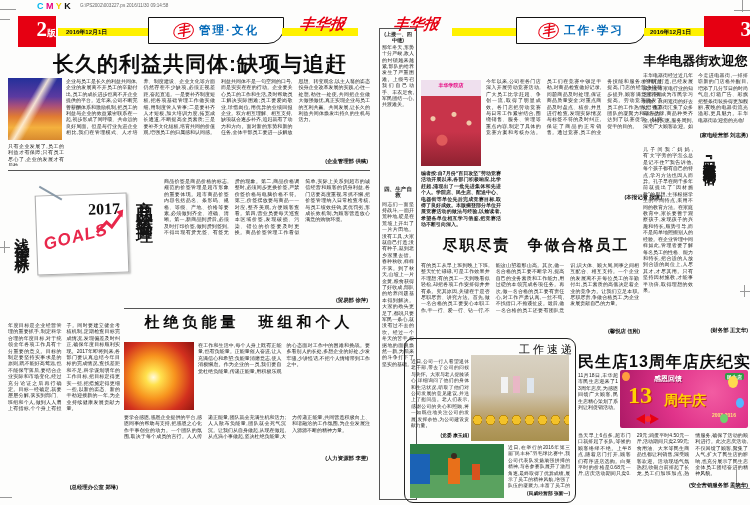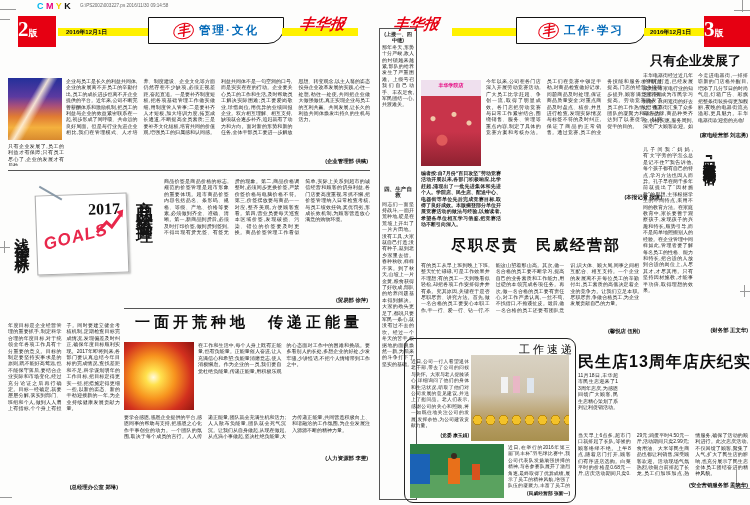--- a/index.html
+++ b/index.html
@@ -9,21 +9,21 @@
   .t{font-size:5px;line-height:6.4px;color:#1e1e1e;text-align:justify;word-break:break-all;overflow:hidden;}
   .tb{font-weight:bold;}
   .cols2{column-count:2;column-gap:5px;}
   .cols3{column-count:3;column-gap:6px;}
   .cols4{column-count:4;column-gap:6px;}
   .byline{font-size:5.4px;font-weight:bold;color:#111;text-align:right;white-space:nowrap;}
   .hl{font-weight:bold;color:#0c0c0c;text-align:center;white-space:nowrap;}
   .vhead{writing-mode:vertical-rl;text-orientation:upright;font-family:"Liberation Serif",serif;
          font-weight:bold;color:#141414;}
   .ybar{background:#fff100;height:8px;}
-  .redbox{background:#e60012;color:#fff;text-align:left;line-height:1;}
+  .redbox{background:#e60012;color:#fff;text-align:right;line-height:1;}
   .tab{background:#fff;border:1.3px solid #131313;border-radius:0 0 16px 0;
        display:flex;align-items:center;justify-content:center;gap:5px;}
   .sect{color:#0068b7;font-weight:bold;font-size:11.5px;letter-spacing:2px;white-space:nowrap;}
   .script{color:#e60012;font-family:"Liberation Serif",serif;font-weight:bold;font-style:italic;
           transform:skewX(-8deg);white-space:nowrap;}
   .logo{display:inline-block;color:#e60012;font-family:"Liberation Serif",serif;font-weight:bold;
         font-style:italic;font-size:13px;line-height:13px;border:1.2px solid #e60012;
         border-radius:60% 50% 55% 50%;padding:0 3px 1px 3px;transform:rotate(-10deg);}
   .dateTxt{font-size:6px;font-weight:bold;color:#111;line-height:8px;white-space:nowrap;}
   .mark{background:#999;}
@@ -60,20 +60,21 @@
   </div>
   <div class="abs ybar" style="left:58px;top:28px;width:224px;"></div>
   <div class="abs dateTxt" style="left:66px;top:28px;">2016年12月1日</div>
   <div class="abs tab" style="left:148px;top:17px;width:134px;height:25px;">
     <span class="logo">丰</span>
     <span class="sect">管理·文化</span>
   </div>
   <div class="abs ybar" style="left:282px;top:28px;width:76px;"></div>
   <div class="abs script" style="left:300px;top:15px;font-size:15px;">丰华报</div>
 
+  <div class="abs hl" style="left:40px;top:50px;width:320px;font-size:21px;letter-spacing:1px;">长久的利益共同体:缺项与追赶</div>
   <div class="abs" style="left:8px;top:78px;width:54px;height:62px;background:
        linear-gradient(120deg,transparent 38%,rgba(255,242,220,.9) 46%,transparent 56%),
        linear-gradient(180deg,#24309a 0%,#5b3aa0 30%,#a94f7a 45%,#e07b33 62%,#f4b13e 80%,#d88a2f 100%);"></div>
   <div class="abs t cols4" style="left:66px;top:78px;width:304px;height:88px;">企业与员工是长久的利益共同体,企业的发展离不开员工的辛勤付出,员工的成长进步也离不开企业提供的平台。近年来,公司不断完善薪酬体系和激励机制,把员工的利益与企业的效益紧密联系在一起,初步形成了同呼吸、共命运的良好局面。但是与行业先进企业相比,我们在管理模式、人才培养、制度建设、企业文化等方面仍然存在不少缺项,必须正视差距,奋起直追。一是要补齐制度短板,把各项基础管理工作做实做细,用制度管人管事;二是要补齐人才短板,加大培训力度,拓宽成长通道,不断提高全员素质;三是要补齐文化短板,培育共同的价值观,增强员工的归属感和认同感。利益共同体不是一句空洞的口号,而是实实在在的行动。企业要关心员工的工作和生活,及时帮助员工解决实际困难;员工要爱岗敬业,珍惜岗位,用优异的业绩回报企业。双方相互理解、相互支持,缺项就会逐步补齐,追赶就有了动力和方向。面对新的形势和新的任务,全体干部员工要进一步解放思想、转变观念,以主人翁的姿态投身企业改革发展的实践,心往一处想,劲往一处使,共同把企业做大做强做优,真正实现企业与员工的互利共赢、共同发展,让长久的利益共同体焕发出持久的生机与活力。</div>
   <div class="abs t" style="left:8px;top:143px;width:56px;height:23px;">只有企业发展了,员工的利益才有保障;只有员工尽心了,企业的发展才有后劲。</div>
   <div class="abs byline" style="left:300px;top:158px;width:68px;">(企业管理部 供稿)</div>
   <div class="abs divider" style="left:8px;top:170px;width:362px;height:0;"></div>
 
   <div class="abs" style="left:36px;top:194px;width:90px;height:78px;background:#fff;border:0.8px solid #aaa;
        box-shadow:1.5px 1.5px 2px rgba(0,0,0,.25);transform:rotate(-2deg);">
@@ -87,21 +88,21 @@
   </div>
   <div class="abs vhead" style="left:12px;top:226px;height:100px;font-size:15px;letter-spacing:4px;">浅论年度目标</div>
   <div class="abs t cols2" style="left:8px;top:322px;width:112px;height:158px;">年度目标是企业经营管理的重要抓手,制定科学合理的年度目标,对于统领全年各项工作具有十分重要的意义。目标的制定要坚持实事求是的原则,既不能好高骛远,也不能保守落后,要结合企业实际和市场变化,经过充分论证之后再行确定。目标一经确定,就要层层分解,落实到部门、班组和个人,做到人人肩上有指标,个个身上有担子。同时要建立健全考核机制,定期检查目标完成情况,发现偏差及时纠正,确保年度目标顺利实现。2017年即将到来,各部门要认真总结今年目标的完成情况,查找差距和不足,科学谋划明年的工作目标,把目标定得更实一些,把措施定得更细一些,以新的姿态、新的干劲迎接新的一年,为企业持续健康发展贡献力量。</div>
   <div class="abs byline" style="left:24px;top:484px;width:94px;">(总经理办公室 郑琳)</div>
 
   <div class="abs vhead" style="left:133px;top:188px;height:116px;font-size:17px;letter-spacing:5px;">商品价签管理</div>
   <div class="abs t cols3" style="left:164px;top:178px;width:206px;height:120px;">商品价签是商品价格的标志,规范的价签管理是超市形象的重要体现。超市商品价签内容包括品名、条形码、规格、等级、产地、价格等要素,必须做到齐全、准确、清晰。第一,新商品到货后,必须及时打印价签,做到货到签到,不得出现有货无签、有签无货的现象。第二,商品价格调整时,必须同步更换价签,严禁价签价格与电脑价格不符。第三,价签摆放要与商品一一对应,整齐美观,方便顾客查看。第四,营业员要每天巡查本区域价签,发现破损、污染、错位的价签要及时更换。商品价签管理工作看似简单,实际上关系到超市的诚信经营和顾客的切身利益,各门店要高度重视,常抓不懈,把价签管理纳入日常检查考核,与员工绩效挂钩,奖优罚劣,形成长效机制,为顾客营造放心满意的购物环境。</div>
   <div class="abs byline" style="left:285px;top:297px;width:83px;">(贸易部 徐萍)</div>
   <div class="abs divider" style="left:124px;top:308px;width:246px;height:0;"></div>
 
-  <div class="abs hl" style="left:128px;top:313px;width:242px;font-size:15px;letter-spacing:4px;">一面开荒种地　传递正能量</div>
+  <div class="abs hl" style="left:128px;top:313px;width:242px;font-size:15px;letter-spacing:4px;">杜绝负能量　班组和个人</div>
   <div class="abs" style="left:124px;top:342px;width:70px;height:68px;background:
        radial-gradient(circle at 42% 52%, #fffbe0 0%, #ffe14d 14%, #f7931e 40%, #d2301e 70%, #8c1210 100%);"></div>
   <div class="abs t cols2" style="left:198px;top:342px;width:172px;height:68px;">在工作和生活中,每个人身上既有正能量,也有负能量。正能量催人奋进,让人充满信心和希望;负能量消磨意志,使人消极懈怠。作为企业的一员,我们要自觉杜绝负能量,传递正能量,用积极乐观的心态面对工作中的困难和挑战。要多看别人的长处,多想企业的好处,少发牢骚,少讲怪话,不把个人情绪带到工作之中。</div>
   <div class="abs t cols3" style="left:124px;top:414px;width:246px;height:40px;">要学会感恩,感恩企业提供的平台,感恩同事的帮助与支持,把感恩之心化作干事创业的动力。一个团队的氛围,取决于每个成员的言行。人人传递正能量,团队就会充满生机和活力;人人散布负能量,团队就会死气沉沉。让我们从自身做起,从现在做起,从点滴小事做起,坚决杜绝负能量,大力传递正能量,共同营造积极向上、和谐融洽的工作氛围,为企业发展注入源源不断的精神力量。</div>
   <div class="abs byline" style="left:260px;top:455px;width:108px;">(人力资源部 李雯)</div>
 
   <div class="abs script" style="left:394px;top:15px;font-size:15px;">丰华报</div>
   <div class="abs ybar" style="left:452px;top:28px;width:64px;"></div>
   <div class="abs tab" style="left:516px;top:17px;width:128px;height:25px;">
     <span class="logo">丰</span>
@@ -125,29 +126,29 @@
        radial-gradient(circle at 55% 40%, #f0c8a8 0 2px, transparent 3px),
        radial-gradient(circle at 80% 50%, #f0c8a8 0 2px, transparent 3px),
        radial-gradient(circle at 35% 70%, #e05a5a 0 5px, transparent 6px),
        linear-gradient(180deg,#efe0ee 0 16px,#c8344a 16px 60%,#8e2130 100%);">
     <div style="position:absolute;left:0;top:2px;width:60px;text-align:center;font-size:5px;font-weight:bold;color:#e6007e;">丰华学院店</div>
   </div>
   <div class="abs t tb" style="left:421px;top:170px;width:80px;height:88px;">编者按:自7月份“百日攻坚”劳动竞赛活动开展以来,各部门积极响应,比学赶超,涌现出了一批先进集体和先进个人。学院店、民生店、配送中心、电器街等单位先后完成竞赛目标,取得了良好成效。本版摘登部分单位开展竞赛活动的做法与经验,以飨读者,希望各单位相互学习借鉴,把竞赛活动不断引向深入。</div>
   <div class="abs t cols3" style="left:486px;top:78px;width:176px;height:114px;">今年以来,公司在各门店深入开展劳动竞赛活动,广大员工比学赶超、争创一流,取得了明显成效。各门店把劳动竞赛与日常工作紧密结合,围绕销售、服务、管理等重点内容,制定了具体的竞赛方案和考核办法。员工们在竞赛中铆足干劲,对商品检查做好记录,问题商品及时处理,保证商品质量安全;对重点商品及时盘点、核价,并且进行检查,发现实际情况与标签不符的及时纠正,保证了商品的正常销售。通过竞赛,员工的业务技能和服务水平明显提高,门店的经营业绩稳步提升,顾客满意度不断提高。劳动竞赛激发了员工的工作热情,增强了团队的凝聚力和战斗力,达到了以赛促学、以赛促干的目的。</div>
   <div class="abs byline" style="left:556px;top:194px;width:106px;">(本报记者 报道)</div>
 
-  <div class="abs hl" style="left:643px;top:52px;width:105px;font-size:13px;">只有企业发展了</div>
+  <div class="abs hl" style="left:643px;top:52px;width:105px;font-size:13px;">丰华电器街欢迎您</div>
   <div class="abs t cols2" style="left:643px;top:72px;width:105px;height:58px;">丰华电器街经过近几年的精心打造,已经发展成为全市家电行业的知名街区,成为市民学习购物、休闲逛街的好去处。电器街汇集了众多知名品牌,商品种类齐全,价格实惠,服务周到,深受广大顾客欢迎。如今走进电器街,一排排崭新的门店格外醒目,增添了几分节日的时尚气息,灯箱广告、彩旗把整条街装扮得更加靓丽,夜晚的电器街流光溢彩,更具魅力。丰华电器街欢迎您的光临!</div>
   <div class="abs byline" style="left:658px;top:132px;width:90px;">(家电经营部 刘志勇)</div>
 
   <div class="abs t" style="left:643px;top:146px;width:50px;height:178px;">儿子问我:“妈妈,有‘文’字旁的字怎么总是记不住?”我告诉他,每个孩子都有自己的特点,学习方法也因人而异。孔子早在两千多年前就提出了“因材施教”的思想,主张根据学生的不同特点,采用不同的教育方法。在家庭教育中,家长要善于观察孩子,发现孩子的兴趣和特长,顺势引导,而不是简单地照搬别人的经验。在企业管理中同样如此,管理者要了解每名员工的性格、能力和特长,把合适的人放到合适的岗位上,人尽其才,才尽其用。只有坚持因材施教,才能事半功倍,取得理想的效果。</div>
   <div class="abs vhead" style="left:700px;top:150px;height:172px;font-size:13px;letter-spacing:1px;">『因材施教』方能事半功倍</div>
   <div class="abs byline" style="left:648px;top:327px;width:100px;">(财务部 王文华)</div>
 
-  <div class="abs hl" style="left:440px;top:236px;width:192px;font-size:15px;letter-spacing:2px;">尽职尽责　民威经营部</div>
+  <div class="abs hl" style="left:440px;top:236px;width:192px;font-size:15px;letter-spacing:2px;">尽职尽责　争做合格员工</div>
   <div class="abs t cols3" style="left:421px;top:262px;width:218px;height:64px;">有的员工从早上班到晚上下班,整天忙忙碌碌,可是工作效果并不理想;有的员工一天到晚看似轻松,却把各项工作安排得井井有条。究其原因,关键在于是否尽职尽责、讲究方法。首先,做一名合格的员工要安心本职工作,干一行、爱一行、钻一行,不能这山望着那山高。其次,做一名合格的员工要不断学习,提高自己的业务素质和工作能力,用过硬的本领完成各项任务。再次,做一名合格的员工要有责任心,对工作严肃认真,一丝不苟,不找借口,不推诿扯皮。最后,做一名合格的员工还要有团队意识,识大体、顾大局,同事之间相互配合、相互支持。一个企业的发展离不开每位员工的辛勤付出,员工素质的高低决定着企业的竞争力。让我们立足本职,尽职尽责,争做合格员工,为企业发展贡献自己的力量。</div>
   <div class="abs byline" style="left:548px;top:328px;width:92px;">(馨悦店 伍刚)</div>
 
   <div class="abs" style="left:404px;top:338px;width:170px;height:163px;border:1px solid #222;border-radius:9px;">
     <div style="position:absolute;left:0;top:3px;width:170px;text-align:right;font-size:11px;font-weight:normal;letter-spacing:3px;color:#0c0c0c;">工作速递</div>
     <div class="t" style="position:absolute;left:6px;top:20px;width:58px;height:72px;font-size:4.8px;">近日,公司一行人看望退休老干部,带去了公司的问候与关怀。大家与老人促膝谈心,详细询问了他们的身体和生活状况,听取了他们对公司发展的意见建议,并送上了慰问品。老人们表示,感谢公司的关心和照顾,将一如既往地关注公司的发展,发挥余热,为公司建设贡献力量。</div>
     <div class="byline" style="position:absolute;left:6px;top:93px;width:58px;font-size:4.8px;">(党委 康玉娟)</div>
     <div style="position:absolute;left:66px;top:16px;width:98px;height:86px;overflow:hidden;background:
          linear-gradient(180deg,#d9d2c3 0%,#cfc4ae 45%,#b9a06a 72%,#a8904f 100%);">
       <div style="position:absolute;left:30px;top:22px;width:7px;height:16px;background:#f2f2f2;"></div>
@@ -163,16 +164,31 @@
       <div style="position:absolute;left:38px;top:14px;width:12px;height:26px;background:#e8701a;"></div>
       <div style="position:absolute;left:41px;top:9px;width:6px;height:6px;border-radius:50%;background:#3a2a20;"></div>
       <div style="position:absolute;left:62px;top:20px;width:8px;height:16px;background:#d9531e;"></div>
     </div>
     <div class="t" style="position:absolute;left:103px;top:106px;width:62px;height:44px;font-size:4.8px;">近日,在举行的2016年第三届“民丰杯”羽毛球比赛中,我公司代表队发扬顽强拼搏的精神,与各参赛队展开了激烈角逐,最终取得了优异成绩,展示了员工的精神风貌,增强了队伍的凝聚力,丰富了员工的业余文化生活。</div>
     <div class="byline" style="position:absolute;left:95px;top:151px;width:70px;font-size:4.8px;">(民威经营部 张新一)</div>
   </div>
 
   <div class="abs hl" style="left:578px;top:352px;width:172px;font-size:16px;letter-spacing:1px;">民生店13周年店庆纪实</div>
   <div class="abs t" style="left:578px;top:372px;width:40px;height:56px;">11月18日,丰华超市民生店迎来了13周年店庆,为感恩回馈广大顾客,民生店精心策划了系列让利促销活动。</div>
+  <div class="abs" style="left:620px;top:370px;width:128px;height:58px;overflow:hidden;border-radius:2px;background:
+       radial-gradient(circle at 72% 38%, #f25ca2 0%, #e0338a 45%, #ad1a66 100%);">
+    <div style="position:absolute;left:34px;top:4px;font-size:7px;font-weight:bold;color:#fff;text-shadow:0.7px 0.7px 0 #8a0f4e;">感恩回馈</div>
+    <div style="position:absolute;right:4px;top:3px;background:#2e9e44;color:#fff;font-size:5px;font-weight:bold;padding:0.5px 2px;border-radius:2px;">民生店</div>
+    <div style="position:absolute;left:8px;top:12px;font-size:24px;font-weight:900;color:#ffd400;text-shadow:1.2px 1.2px 0 #c1272d;font-family:'Liberation Serif',serif;">13</div>
+    <div style="position:absolute;left:44px;top:22px;font-size:14px;font-weight:900;color:#ffd400;text-shadow:1px 1px 0 #c1272d;">周年庆</div>
+    <div style="position:absolute;left:92px;top:42px;font-size:5px;font-weight:bold;color:#ffe37a;">2003-2016</div>
+    <div style="position:absolute;left:16px;top:44px;width:0;height:0;border-top:5px solid transparent;border-bottom:5px solid transparent;border-right:9px solid #e60012;"></div>
+    <div style="position:absolute;left:30px;top:44px;width:0;height:0;border-top:5px solid transparent;border-bottom:5px solid transparent;border-left:9px solid #e60012;"></div>
+    <div style="position:absolute;left:25px;top:46px;width:6px;height:6px;border-radius:50%;background:#ff2a2a;"></div>
+    <div style="position:absolute;left:108px;top:6px;width:10px;height:12px;border-radius:50%;background:#ffd94d;"></div>
+    <div style="position:absolute;left:116px;top:28px;width:8px;height:10px;border-radius:50%;background:#55b7ff;"></div>
+    <div style="position:absolute;left:100px;top:44px;width:8px;height:9px;border-radius:50%;background:#6ed36e;"></div>
+    <div style="position:absolute;left:2px;top:2px;width:8px;height:9px;border-radius:50%;background:#ff9c3f;"></div>
+  </div>
   <div class="abs t cols3" style="left:578px;top:432px;width:170px;height:48px;">当天早上6点多,超市门口就排起了长队,等候的顾客络绎不绝。上午8点,随着店门打开,顾客们有序进店选购。白菜平时的价格是0.68元一斤,店庆活动期间只卖0.29元;鸡蛋平时4.50元一斤,活动期间只卖2.99元;食用油、大米等民生商品也都让利销售,深受顾客欢迎。活动现场气氛热烈,收银台前排起了长龙,员工们加班加点,热情服务,确保了活动的顺利进行。此次店庆活动,不仅回馈了顾客,聚集了人气,扩大了民生店的影响,也充分展示了民生店全体员工团结奋进的精神风貌。</div>
   <div class="abs byline" style="left:652px;top:482px;width:96px;">(安全营销服务部 孟晓华)</div>
 
 </div>
 
 </body></html>

